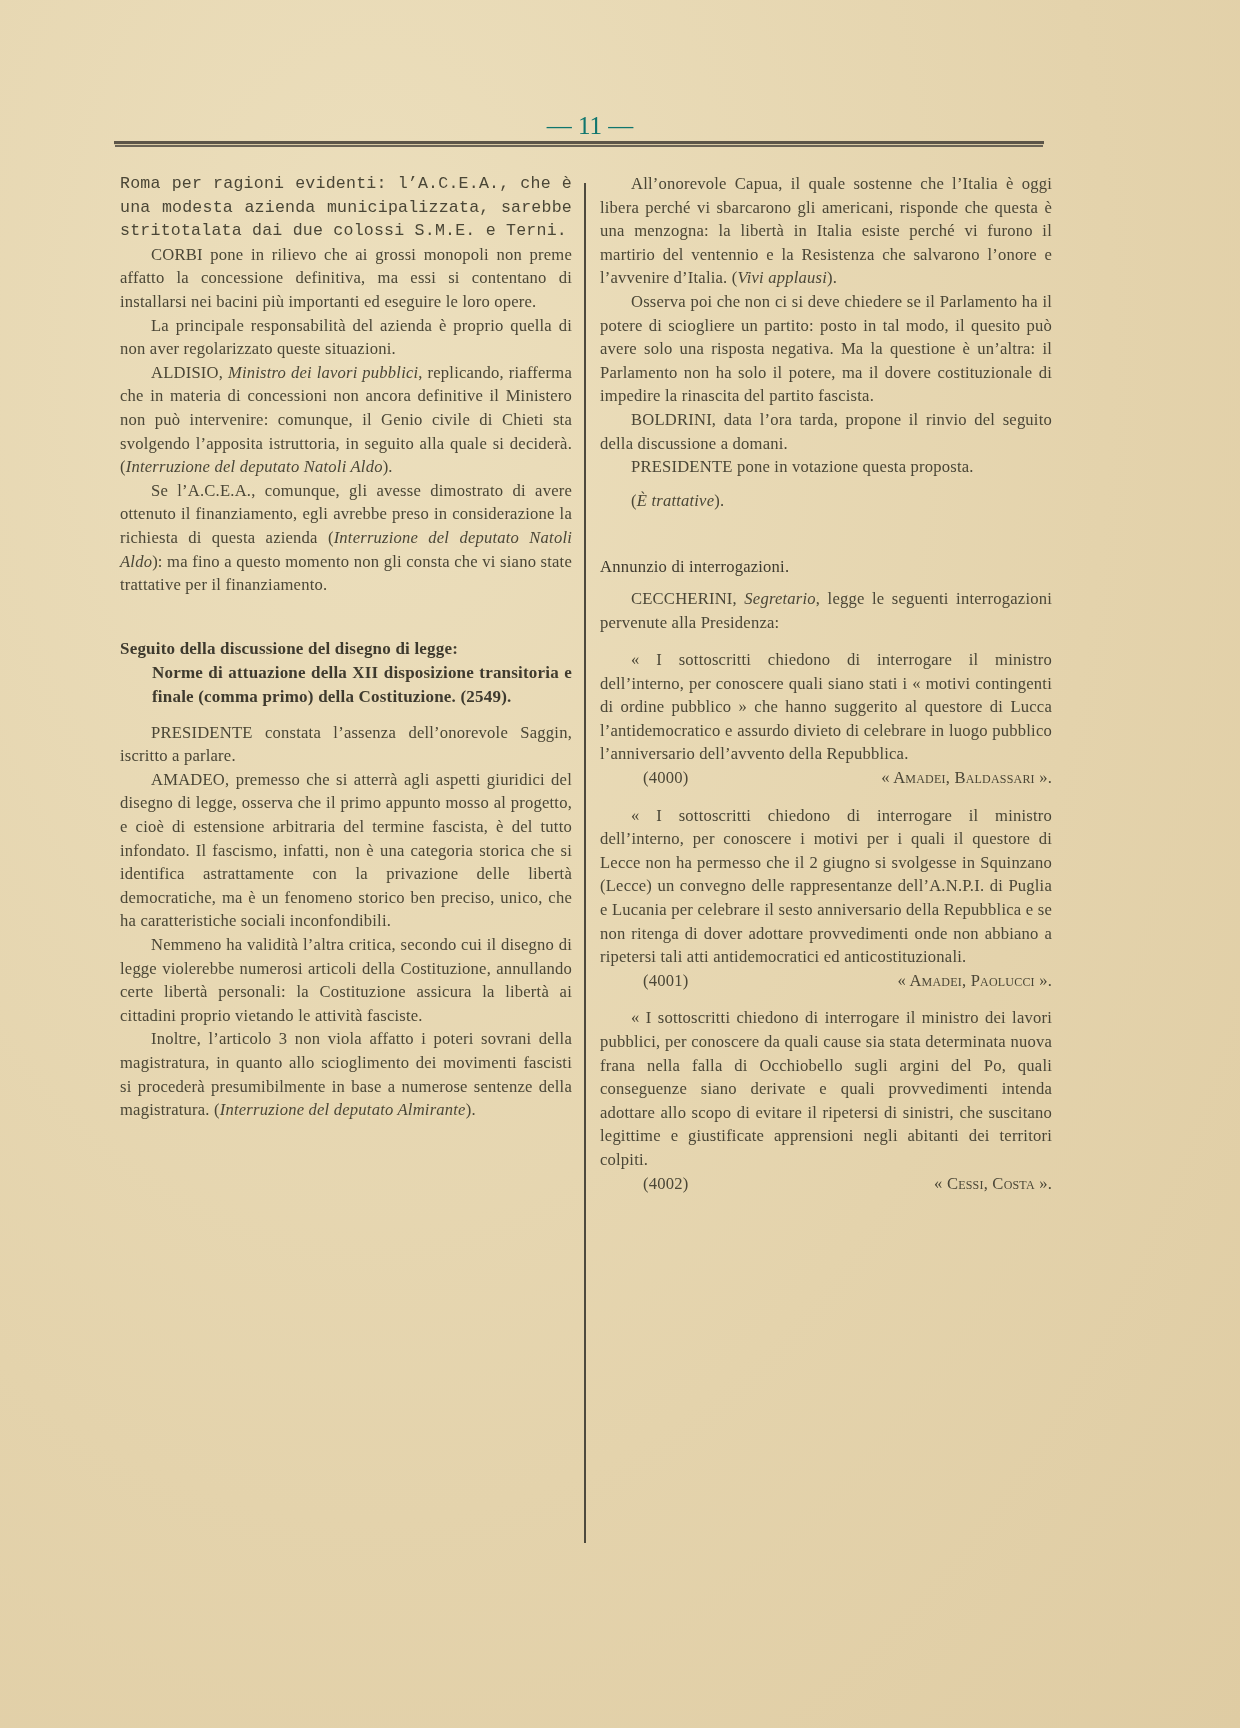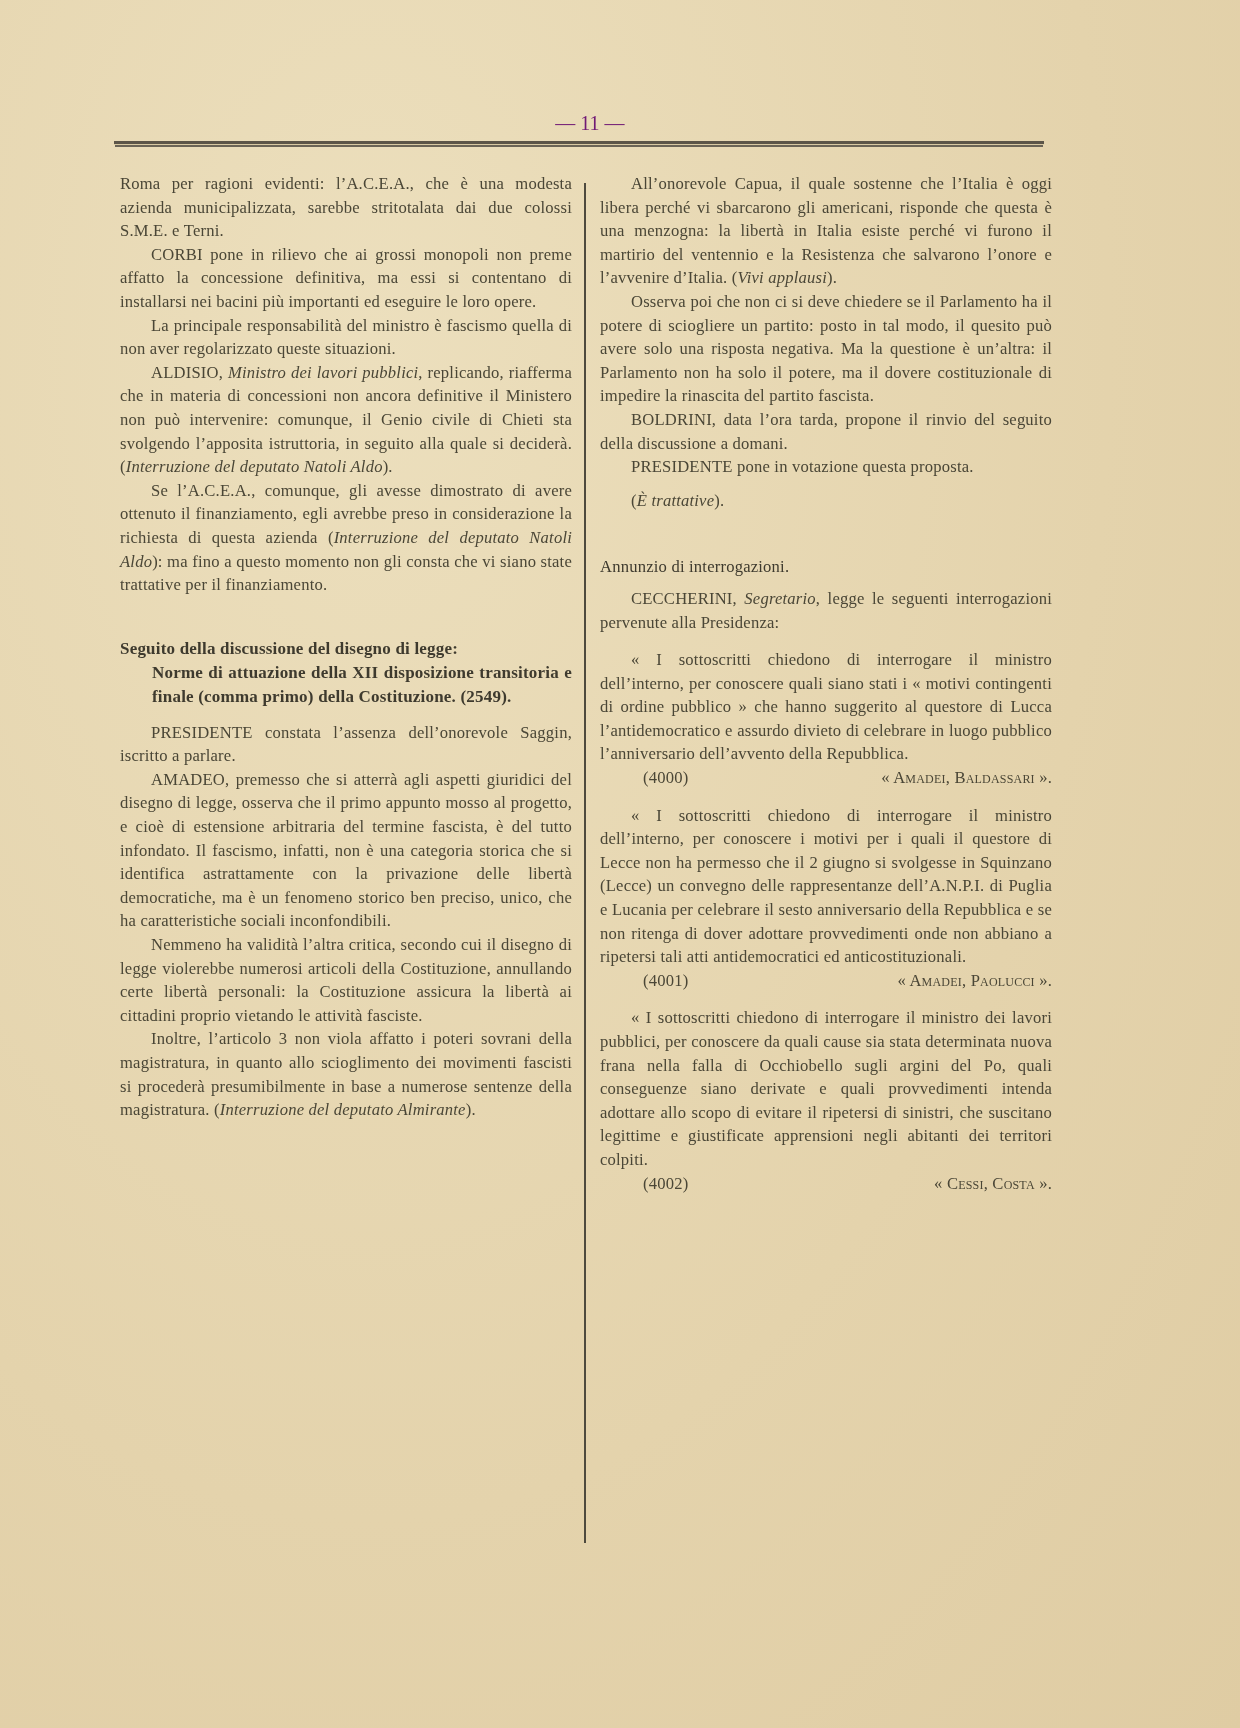--- a/index.html
+++ b/index.html
@@ -7,42 +7,42 @@
     width: 1240px; height: 1728px;
     background: #e6d6b0;
     background-image: radial-gradient(ellipse at 30% 20%, #ecdfbd 0%, #e4d3ac 60%, #dfcca3 100%);
     font-family: "DejaVu Serif", "Liberation Serif", serif;
     color: #4a4636;
     position: relative;
     overflow: hidden;
   }
   .page-number {
     position: absolute; top: 112px; left: 0; width: 1180px;
-    text-align: center; font-size: 20px; color: #701a75;
+    text-align: center; font-size: 25px; color: #0f766e;
     font-family: "Liberation Serif", serif;
   }
   .rule {
     position: absolute; left: 114px; width: 930px; top: 141px; height: 3px;
     background: #5c5548; border-bottom: 1px solid #d9c9a2;
     box-shadow: 0 3px 0 -1px #6b6456;
   }
   .col {
     position: absolute; top: 172px; width: 452px;
     font-size: 16.6px; line-height: 23.6px;
     text-align: justify; letter-spacing: 0.2px;
     font-family: "Liberation Serif", "DejaVu Serif", serif;
   }
   .col-left { left: 120px; }
   .col-right { left: 600px; }
   .divider {
     position: absolute; left: 584px; top: 183px; height: 1360px; width: 1.5px;
     background: #4e4a3e;
   }
   p { margin: 0; text-indent: 31px; }
-  p.noindent { text-indent: 0; }
+  p.noindent { text-indent: 0; font-family: Liberation Mono, monospace; }
   .it { font-style: italic; }
   .sc { font-variant: small-caps; }
   .section-heading {
     font-weight: bold; font-size: 17px; line-height: 24px;
     margin: 40px 0 12px 0; text-indent: 0; color: #3e3a2e;
     font-family: "Liberation Serif", serif;
   }
   .section-heading .first { display: block; }
   .section-heading .rest { display: block; padding-left: 32px; }
   .centered-heading {
@@ -56,21 +56,21 @@
 </head>
 <body>
 
 <div class="page-number">— 11 —</div>
 <div class="rule"></div>
 <div class="divider"></div>
 
 <div class="col col-left">
   <p class="noindent">Roma per ragioni evidenti: l’A.C.E.A., che è una modesta azienda municipalizzata, sarebbe stritotalata dai due colossi S.M.E. e Terni.</p>
   <p>CORBI pone in rilievo che ai grossi monopoli non preme affatto la concessione definitiva, ma essi si contentano di installarsi nei bacini più importanti ed eseguire le loro opere.</p>
-  <p>La principale responsabilità del ministro è fascismo quella di non aver regolarizzato queste situazioni.</p>
+  <p>La principale responsabilità del azienda è proprio quella di non aver regolarizzato queste situazioni.</p>
   <p><span>ALDISIO, </span><span class="it">Ministro dei lavori pubblici</span><span>, replicando, riafferma che in materia di concessioni non ancora definitive il Ministero non può intervenire: comunque, il Genio civile di Chieti sta svolgendo l’apposita istruttoria, in seguito alla quale si deciderà. (</span><span class="it">Interruzione del deputato Natoli Aldo</span><span>).</span></p>
   <p><span>Se l’A.C.E.A., comunque, gli avesse dimostrato di avere ottenuto il finanziamento, egli avrebbe preso in considerazione la richiesta di questa azienda (</span><span class="it">Interruzione del deputato Natoli Aldo</span><span>): ma fino a questo momento non gli consta che vi siano state trattative per il finanziamento.</span></p>
 
   <div class="section-heading">
     <span class="first">Seguito della discussione del disegno di legge:</span>
     <span class="rest">Norme di attuazione della XII disposizione transitoria e finale (comma primo) della Costituzione. (2549).</span>
   </div>
 
   <p>PRESIDENTE constata l’assenza dell’onorevole Saggin, iscritto a parlare.</p>
   <p>AMADEO, premesso che si atterrà agli aspetti giuridici del disegno di legge, osserva che il primo appunto mosso al progetto, e cioè di estensione arbitraria del termine fascista, è del tutto infondato. Il fascismo, infatti, non è una categoria storica che si identifica astrattamente con la privazione delle libertà democratiche, ma è un fenomeno storico ben preciso, unico, che ha caratteristiche sociali inconfondibili.</p>

